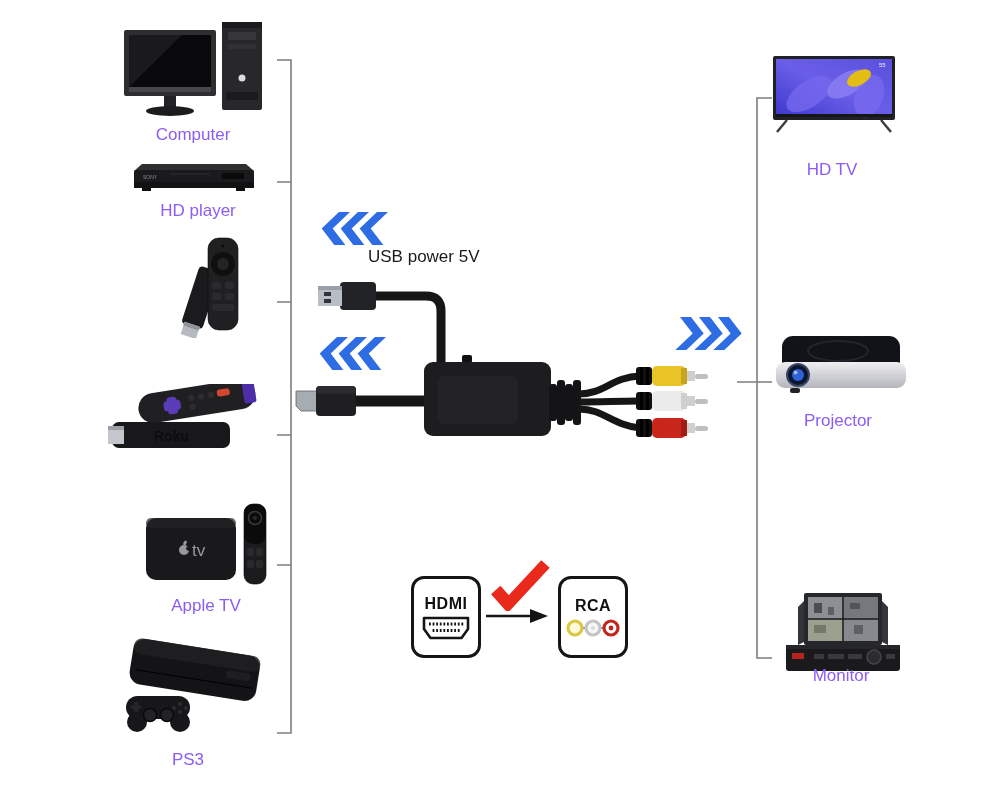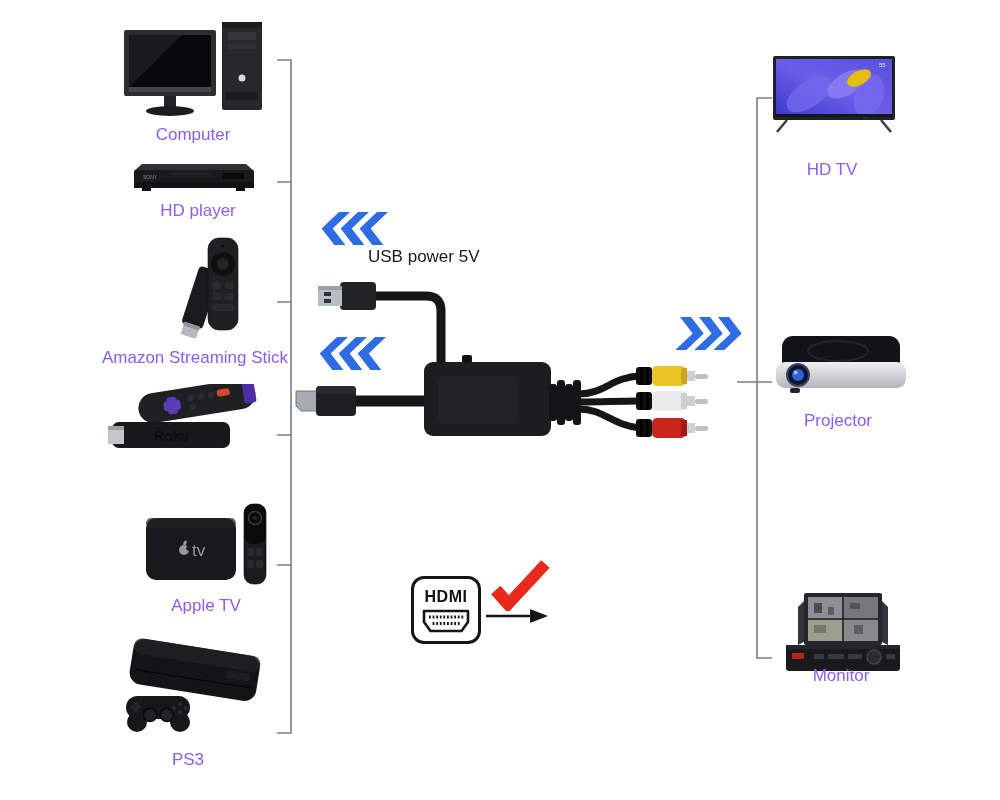--- a/index.html
+++ b/index.html
@@ -10,21 +10,21 @@
          color:#8b5cf6;white-space:nowrap;}
   .usb-label{position:absolute;font-size:17px;color:#1a1a1a;white-space:nowrap;margin-left:47px;}
   svg{display:block;}
   .bracket{stroke:var(--bracket-gray,#7d7d7d);stroke-width:1.6;fill:none;}
   .cable{stroke:#161616;fill:none;}
   .chev-fill{fill:var(--chevron-blue,#2d6ce2);}
   .check-stroke{stroke:var(--check-red,#e8291c);fill:none;}
   .rca-yellow{fill:var(--rca-yellow,#e8c427);}
   .rca-white{fill:var(--rca-white,#ebebeb);}
   .rca-red{fill:var(--rca-red,#c8251b);}
-  .badge{position:absolute;width:70px;height:68px;border:3px solid #151515;border-radius:13px;
+  .badge{position:absolute;width:70px;height:82px;border:3px solid #151515;border-radius:13px;
          background:#fff;box-sizing:border-box;display:flex;flex-direction:column;
          align-items:center;justify-content:center;gap:3px;}
   .badge-text{font-size:16px;font-weight:bold;letter-spacing:.5px;color:#111;}
 </style>
 </head>
 <body>
 
 <div id="canvas">
 
   <svg class="abs" style="left:0;top:0" width="1000" height="800">
@@ -148,21 +148,20 @@
     <rect x="44" y="2" width="30" height="92" rx="11" fill="#202022" stroke="#0c0c0c" stroke-width="0.6"></rect>
     <circle cx="59" cy="10" r="1.5" fill="#0a0a0a"></circle>
     <circle cx="59" cy="28" r="12" fill="#0f0f10"></circle>
     <circle cx="59" cy="28" r="6" fill="#242426"></circle>
     <rect x="48" y="46" width="9" height="7" rx="2" fill="#2b2b2d"></rect>
     <rect x="61" y="46" width="9" height="7" rx="2" fill="#2b2b2d"></rect>
     <rect x="48" y="57" width="9" height="7" rx="2" fill="#2b2b2d"></rect>
     <rect x="61" y="57" width="9" height="7" rx="2" fill="#2b2b2d"></rect>
     <rect x="48" y="68" width="22" height="7" rx="2" fill="#2b2b2d"></rect>
   </svg>
-  <div class="label" style="left:195px;top:348px">Amazon Streaming Stick</div>
 
   <svg class="abs" style="left:108px;top:384px" width="162" height="72" viewBox="0 0 162 72">
     <g transform="rotate(-9 90 18)">
       <rect x="30" y="2" width="118" height="30" rx="15" fill="#202023"></rect>
       <rect x="59" y="9" width="10" height="17" rx="3" fill="#5b3cb8"></rect>
       <rect x="55.5" y="12.5" width="17" height="10" rx="3" fill="#5b3cb8"></rect>
       <circle cx="84" cy="13" r="3" fill="#2e2e31"></circle>
         <circle cx="94" cy="13" r="3" fill="#2e2e31"></circle>
       <circle cx="104" cy="13" r="3" fill="#2e2e31"></circle>
         <circle cx="84" cy="22" r="3" fill="#2e2e31"></circle>
@@ -310,14 +309,26 @@
   </div>
 
   <svg class="abs" style="left:489px;top:559px" width="62" height="52" viewBox="0 0 62 52">
     <path class="check-stroke" transform="skewX(-6)" d="M10,31 L24,45 L57,5" stroke-width="12"></path>
   </svg>
   <svg class="abs" style="left:484px;top:606px" width="66" height="20" viewBox="0 0 66 20">
     <line x1="2" y1="10" x2="48" y2="10" stroke="#151515" stroke-width="2.4"></line>
     <polygon points="46,3 64,10 46,17" fill="#151515"></polygon>
   </svg>
 
+  <div class="badge" style="left:558px;top:576px">
+    <div class="badge-text">RCA</div>
+    <svg width="54" height="20" viewBox="0 0 54 20">
+      <line x1="15" y1="10" x2="21" y2="10" stroke="#555" stroke-width="1.4"></line>
+      <line x1="33" y1="10" x2="39" y2="10" stroke="#555" stroke-width="1.4"></line>
+      <circle cx="9" cy="10" r="7" fill="#fdf9dd" stroke="#dcc741" stroke-width="3.2"></circle>
+      <circle cx="27" cy="10" r="7" fill="#f7f7f7" stroke="#c4c4c4" stroke-width="3.2"></circle>
+      <circle cx="27" cy="10" r="2" fill="#d9d9d9"></circle>
+      <circle cx="45" cy="10" r="7" fill="#ffffff" stroke="#c0281f" stroke-width="3.2"></circle>
+      <circle cx="45" cy="10" r="2.4" fill="#c0281f"></circle>
+    </svg>
+  </div>
 
 </div>
 
 </body></html>

